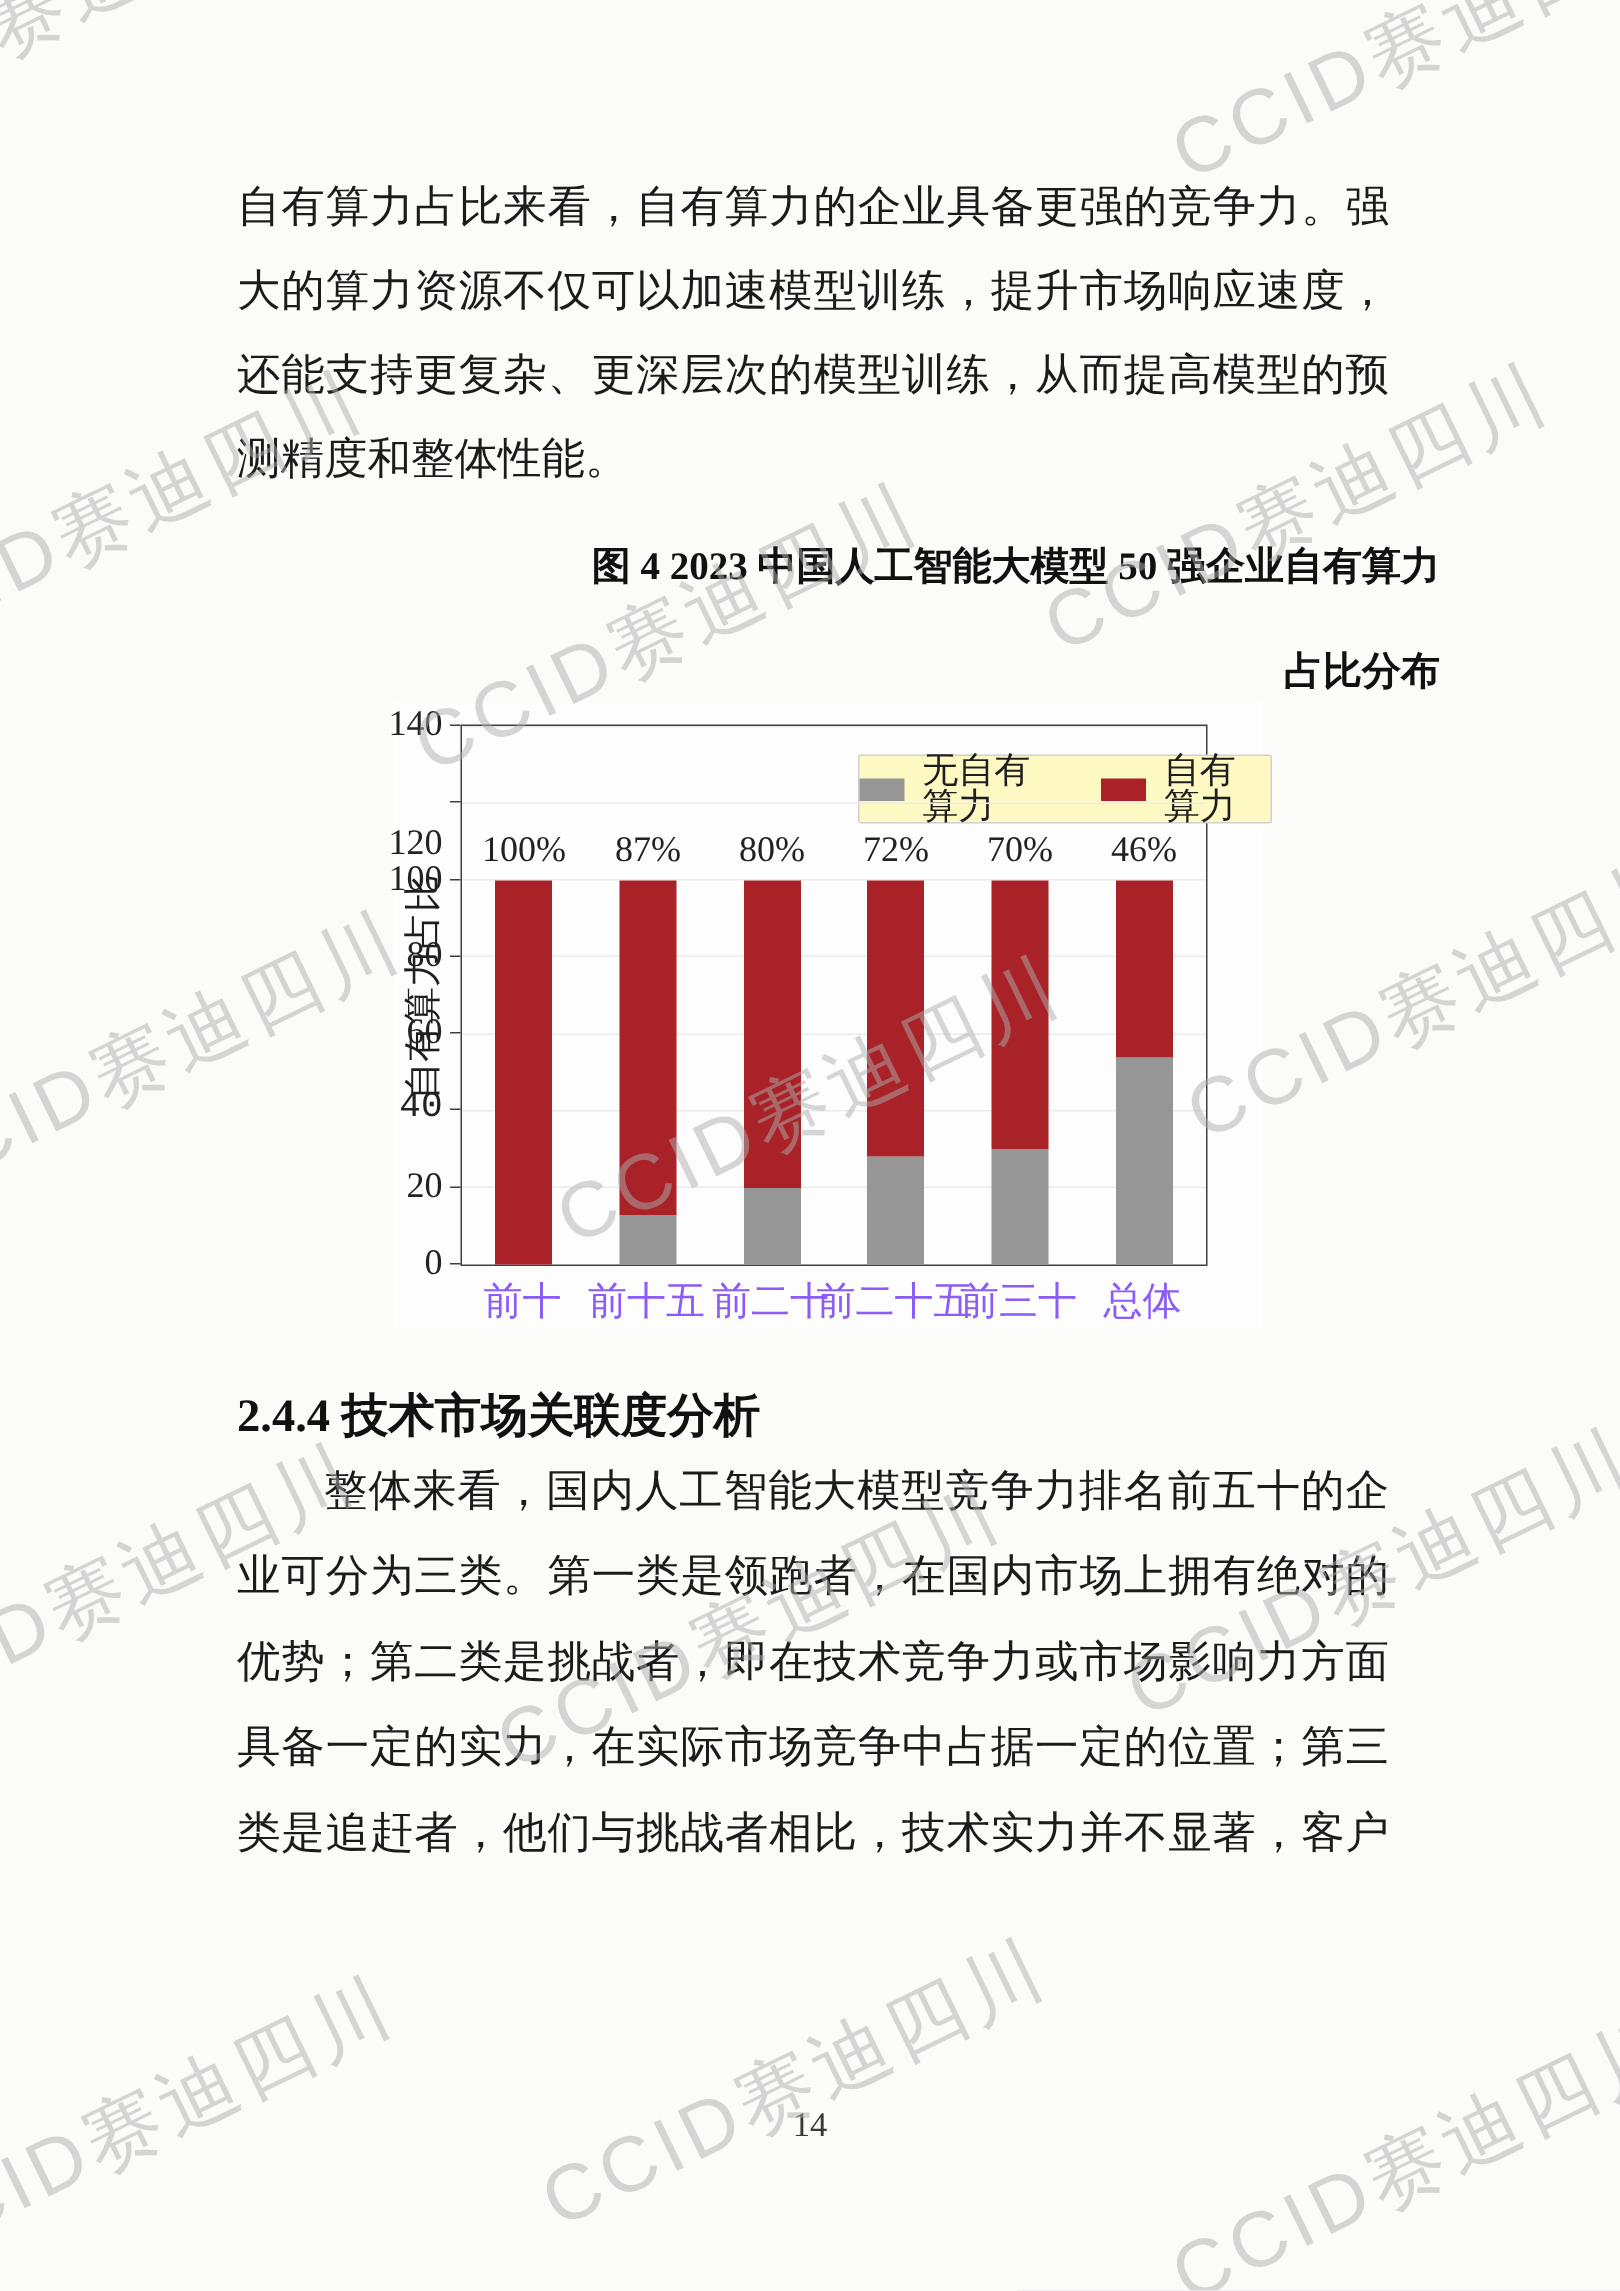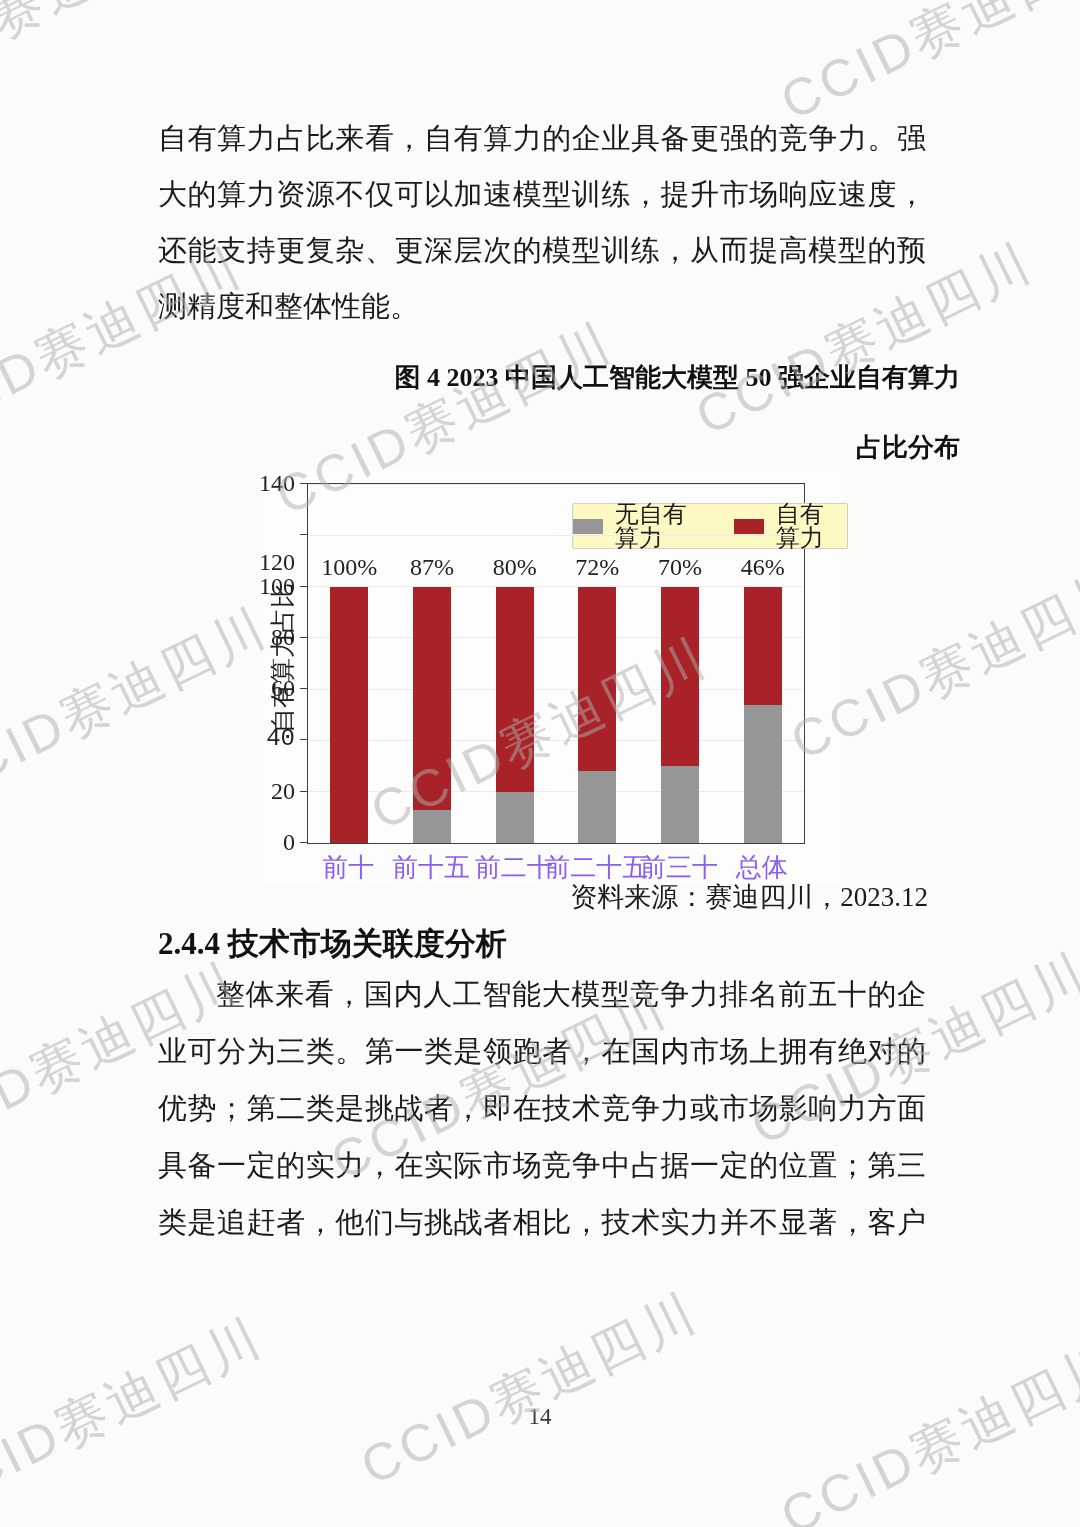--- a/index.html
+++ b/index.html
@@ -160,21 +160,20 @@
       <div class="ytick-mark" style="left: 38px; top: 15px;"></div>
       <div class="ytick-label" style="left: -15px; top: 3px;">140</div>
       <div class="xtick-label" style="left: 26.3333px; width: 120px; top: 385px;">前十</div>
       <div class="xtick-label" style="left: 109px; width: 120px; top: 385px;">前十五</div>
       <div class="xtick-label" style="left: 191.667px; width: 120px; top: 385px;">前二十</div>
       <div class="xtick-label" style="left: 274.333px; width: 120px; top: 385px;">前二十五</div>
       <div class="xtick-label" style="left: 357px; width: 120px; top: 385px;">前三十</div>
       <div class="xtick-label" style="left: 439.667px; width: 120px; top: 385px;">总体</div>
     </div>
 
-  <div class="source">资料来源：赛迪四川，2023.12</div>
 
   <h3 class="heading">2.4.4 技术市场关联度分析</h3>
 
   <div class="para para2">
     <div class="tline indent">整体来看，国内人工智能大模型竞争力排名前五十的企</div>
     <div class="tline">业可分为三类。第一类是领跑者，在国内市场上拥有绝对的</div>
     <div class="tline">优势；第二类是挑战者，即在技术竞争力或市场影响力方面</div>
     <div class="tline">具备一定的实力，在实际市场竞争中占据一定的位置；第三</div>
     <div class="tline">类是追赶者，他们与挑战者相比，技术实力并不显著，客户</div>
   </div>

